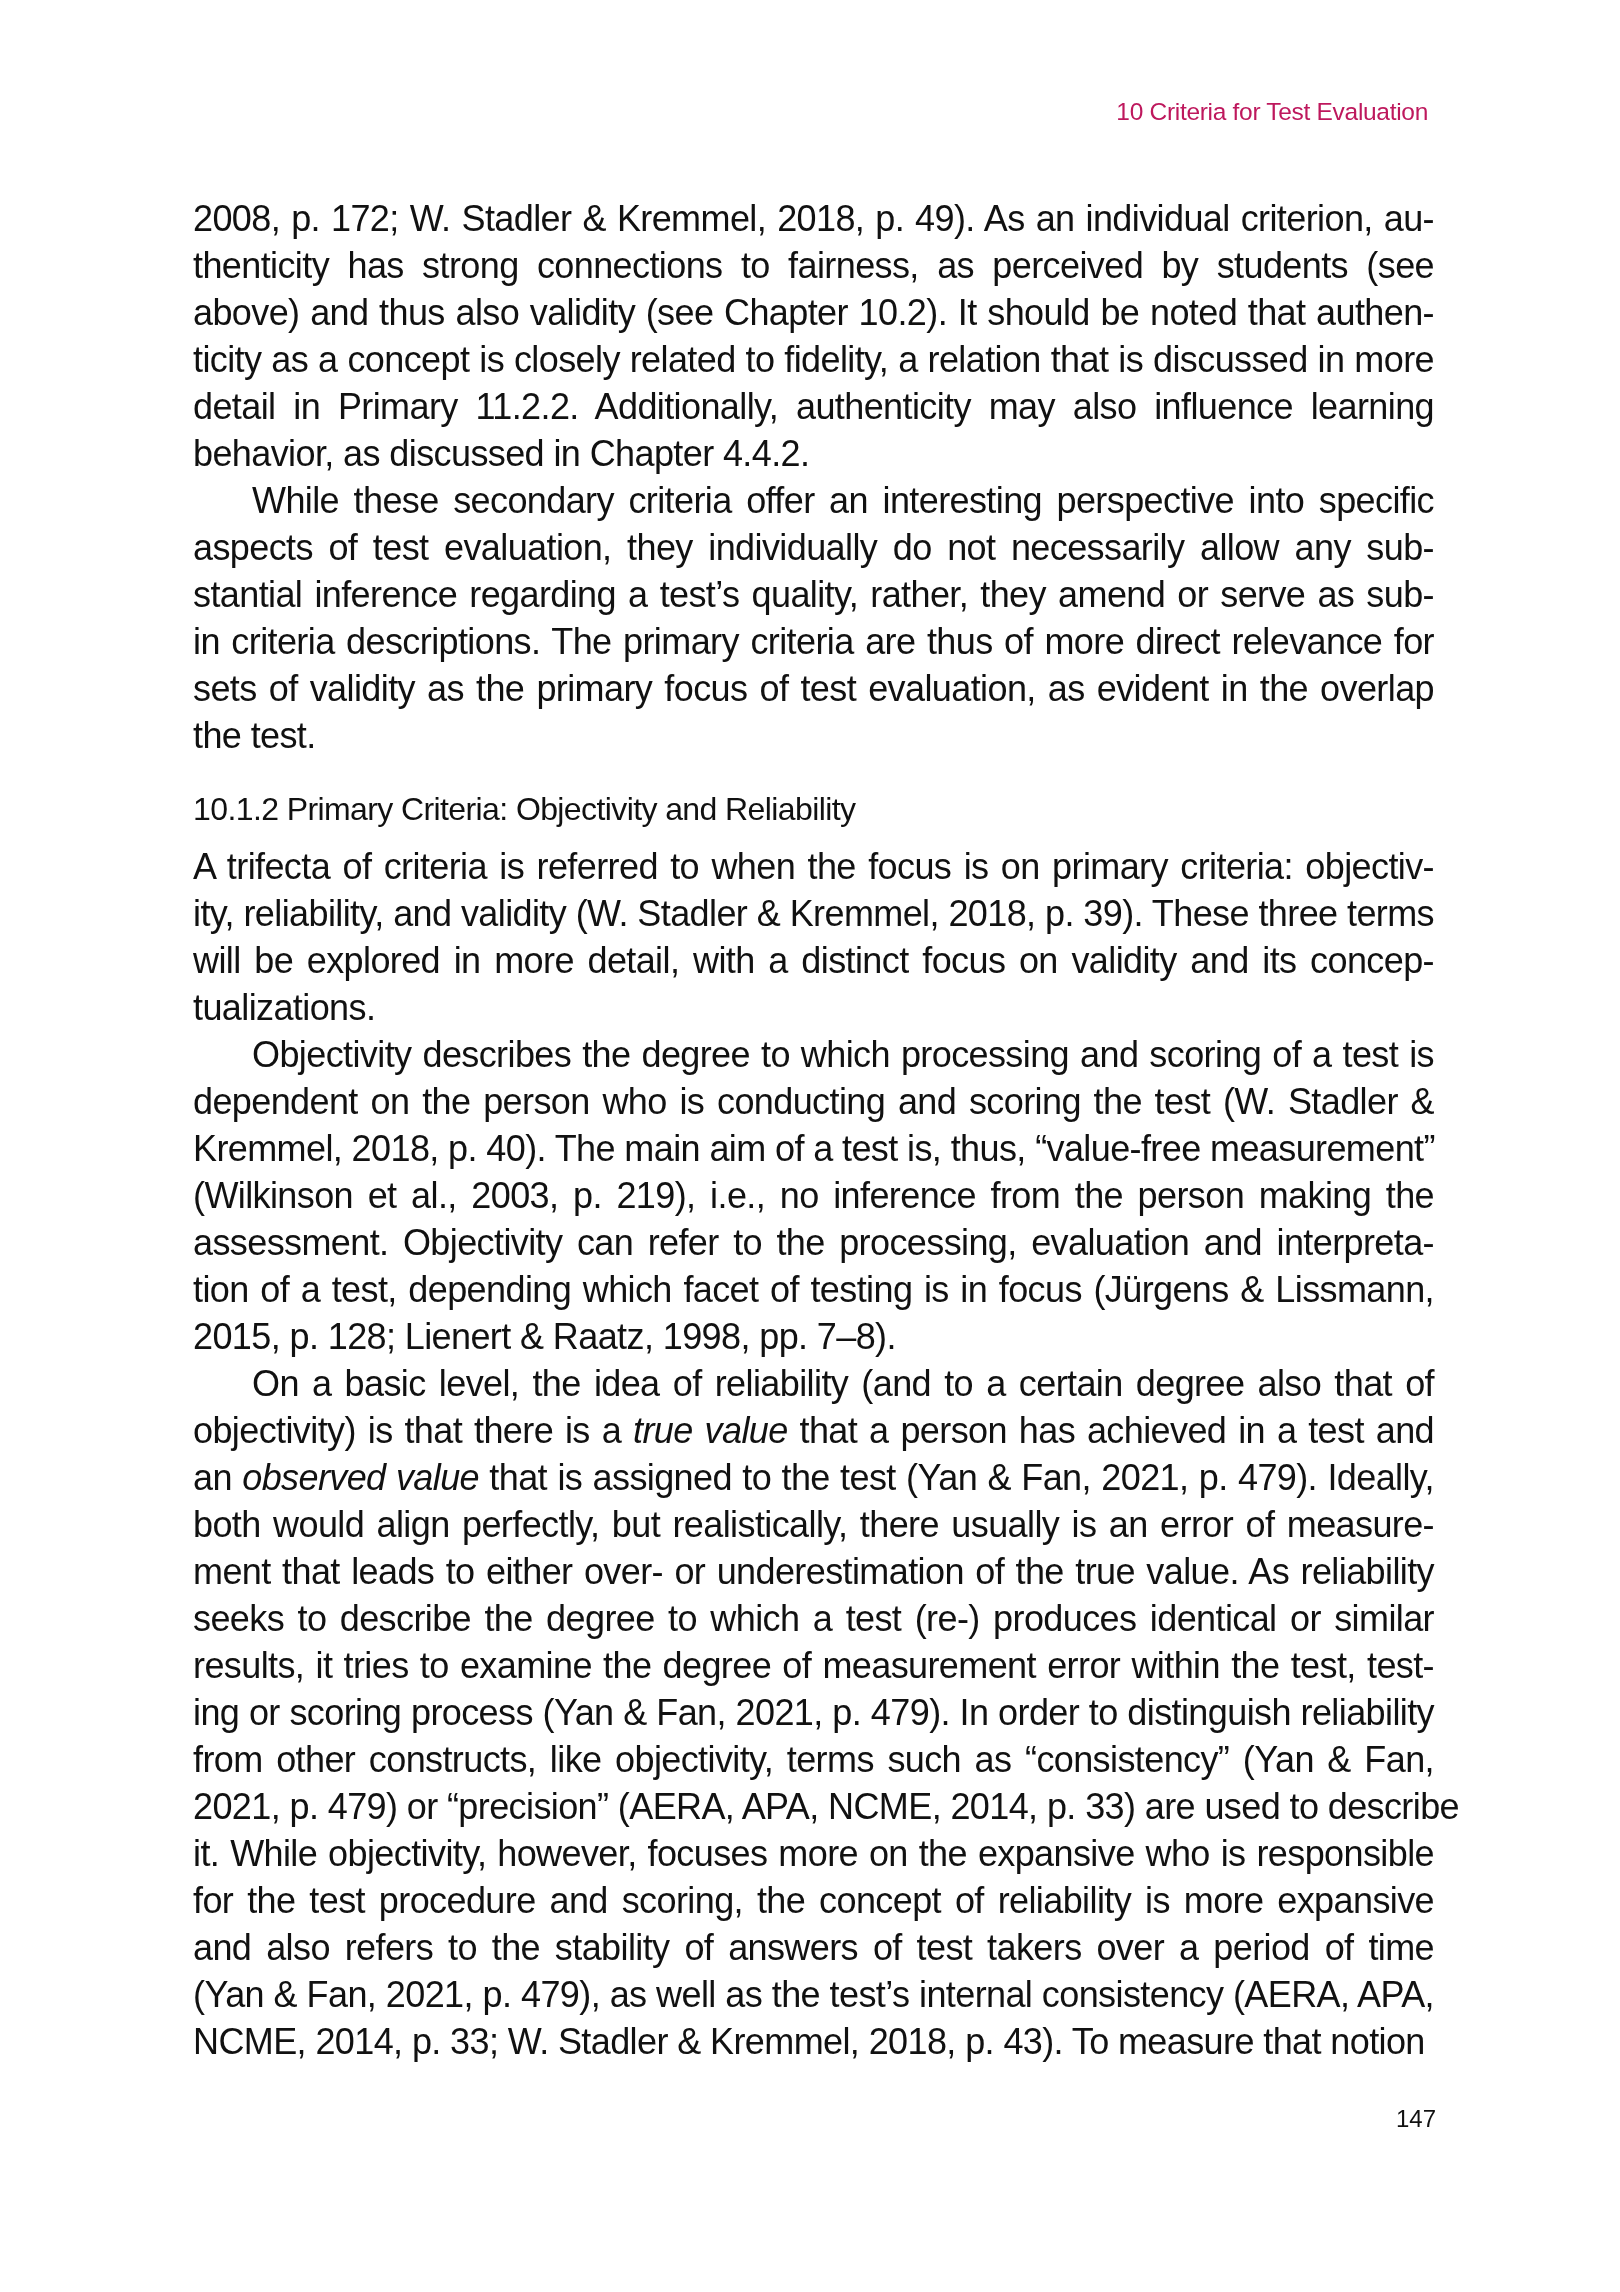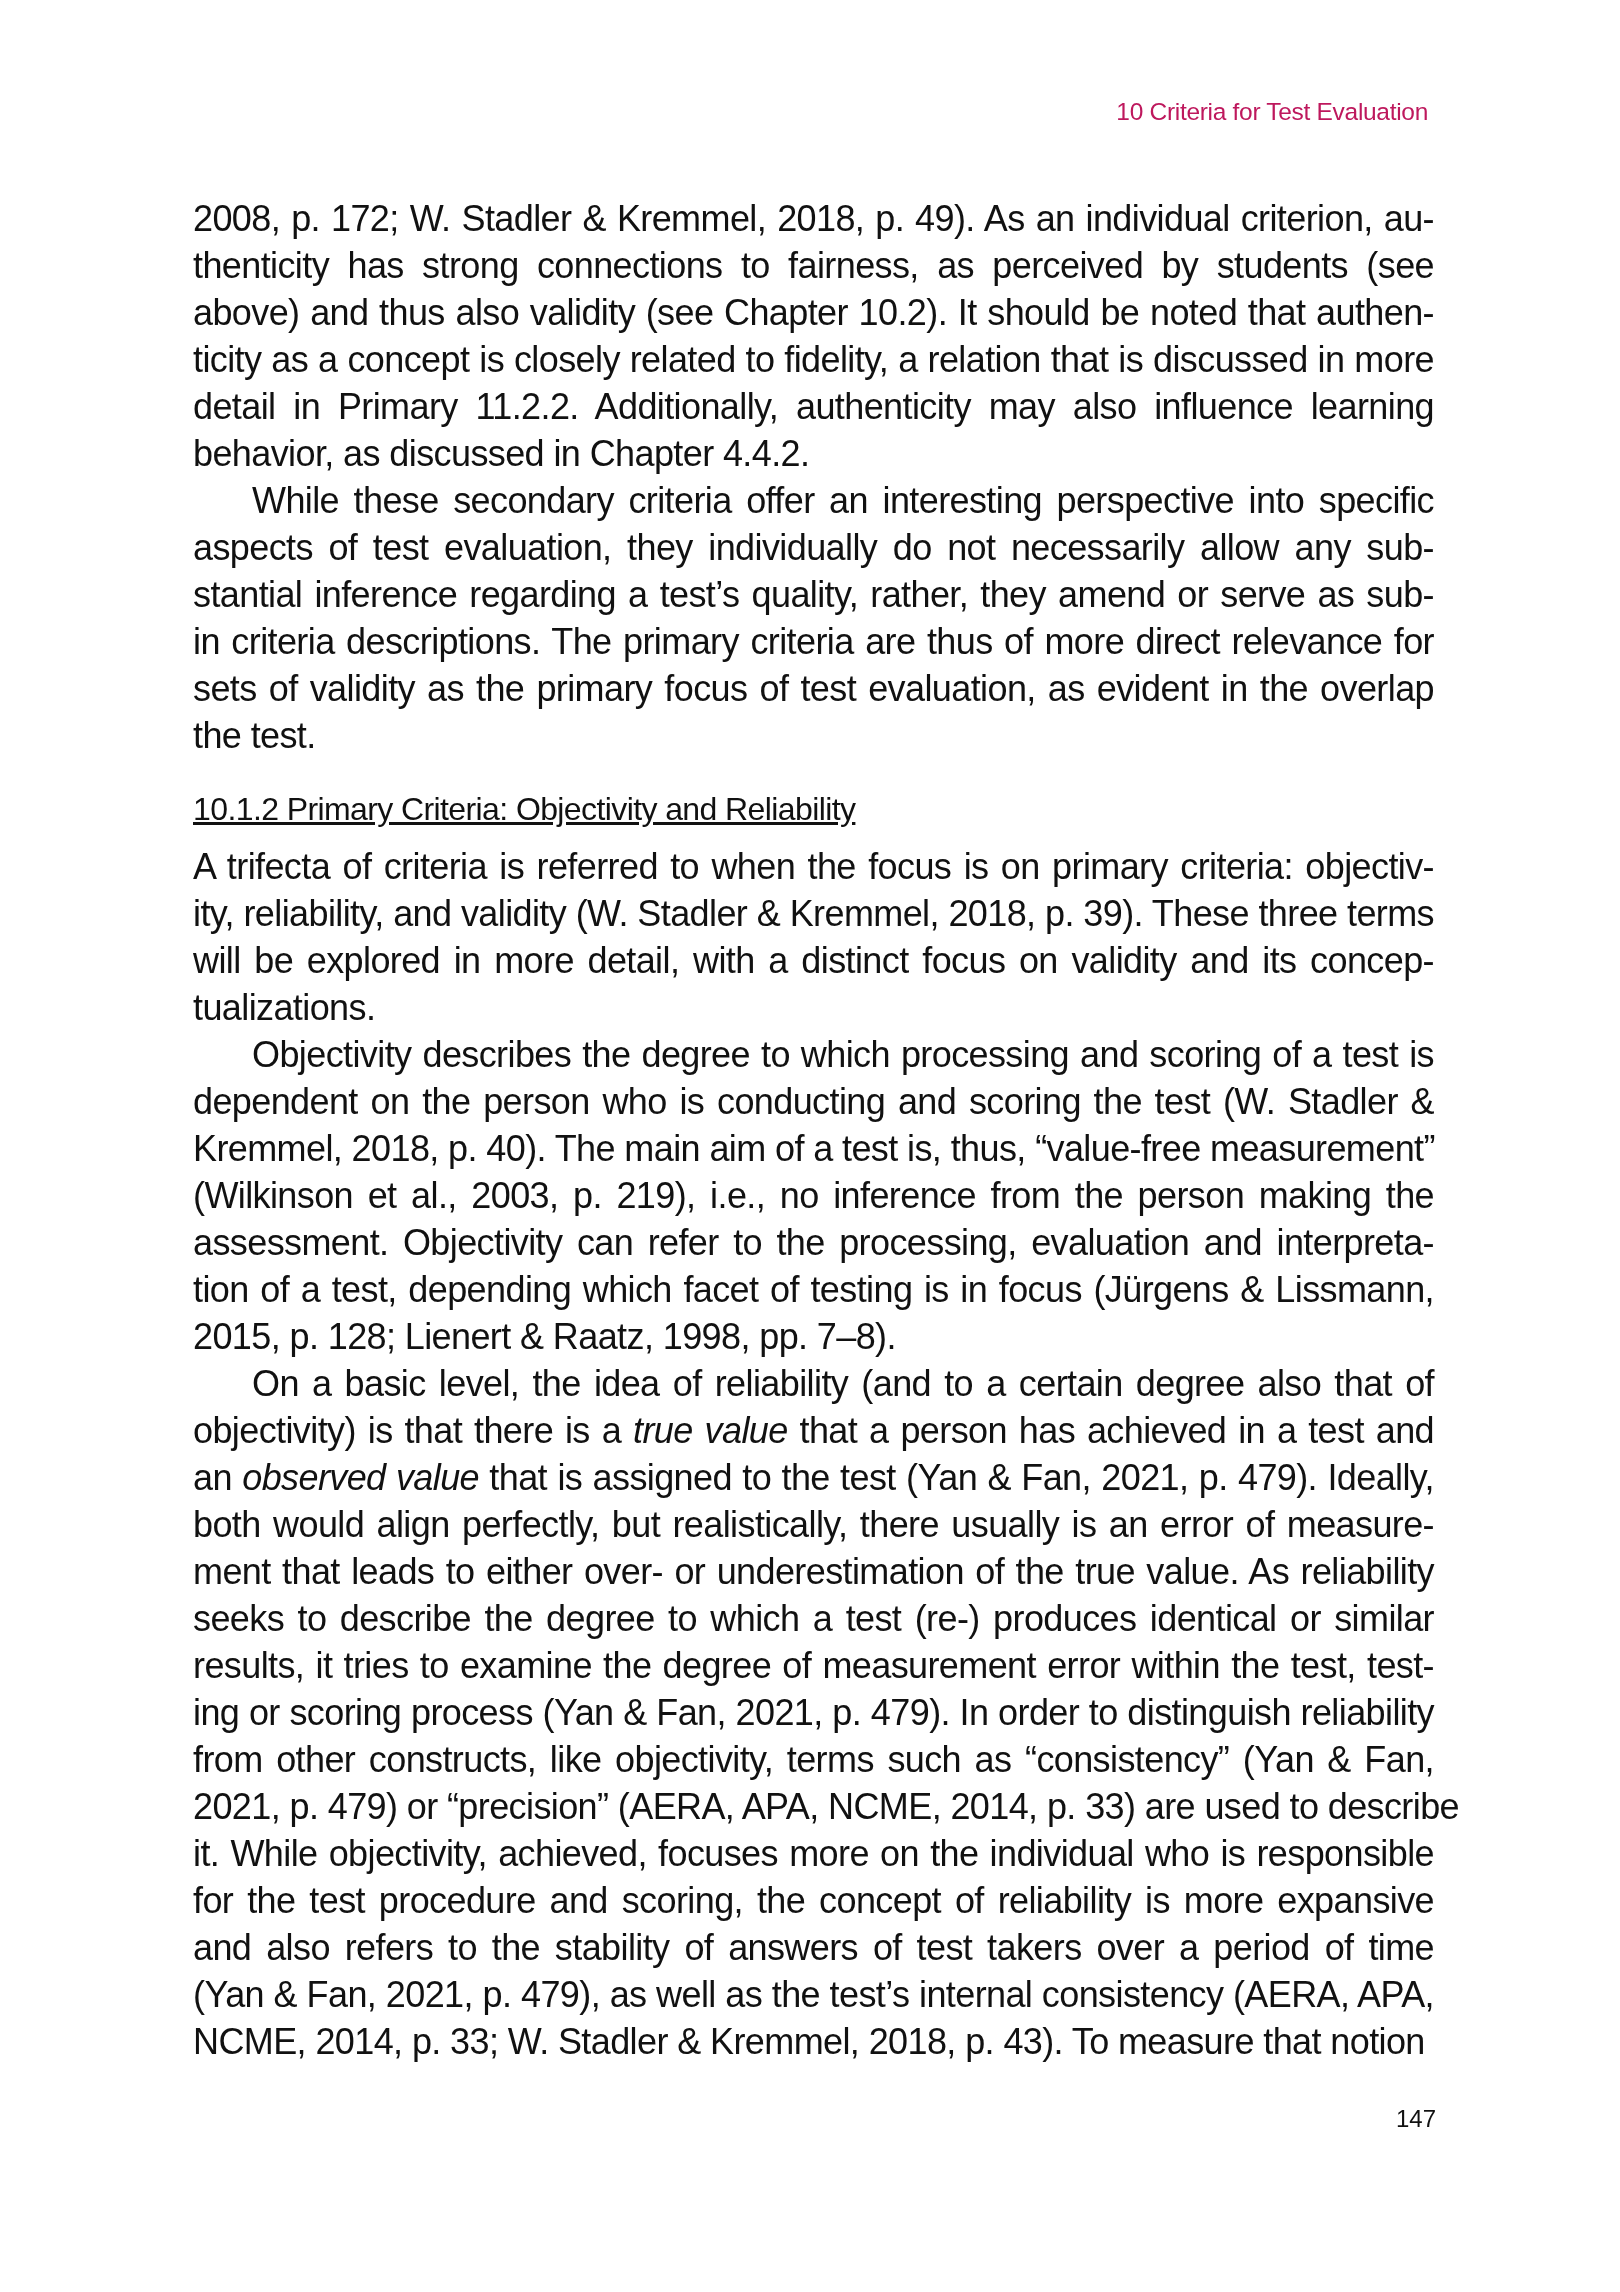--- a/index.html
+++ b/index.html
@@ -4,21 +4,21 @@
 <style>
   html, body { margin: 0; padding: 0; background: #ffffff; }
   body { width: 1620px; height: 2293px; position: relative; overflow: hidden;
          font-family: "Liberation Sans", "DejaVu Sans", sans-serif; color: #111111; }
   .running-header { position: absolute; top: 98px; right: 192px; font-size: 24.5px; letter-spacing: -0.3px; color:#be185d; }
   .text-block { position: absolute; left: 193px; width: 1241px; }
   .line { display: block; height: 47px; line-height: 47px; font-size: 36px; letter-spacing: -0.6px;
           white-space: nowrap; text-align: justify; text-align-last: justify; }
   .line.last { text-align-last: left; }
   .line.indent { padding-left: 59px; }
-  .heading { display:block; height: 55px; line-height: 55px; font-size: 32px; letter-spacing: -0.6px; margin-top: 13.7px; margin-bottom: 5.9px; text-decoration: underline; }
+  .heading { display:block; height: 55px; line-height: 55px; font-size: 32px; letter-spacing: -0.6px; margin-top: 13.7px; margin-bottom: 5.9px; }
   .page-number { position: absolute; top: 2105px; right: 184px; font-size: 24px; }
   em { font-style: italic; }
 </style>
 </head>
 <body>
 
 <div class="running-header">10 Criteria for Test Evaluation</div>
 
 <div class="text-block" style="top:195px;">
   <div>
@@ -60,21 +60,21 @@
       <span class="line indent">On a basic level, the idea of reliability (and to a certain degree also that of</span>
       <span class="line">objectivity) is that there is a <em>true value</em> that a person has achieved in a test and</span>
       <span class="line">an <em>observed value</em> that is assigned to the test (Yan &amp; Fan, 2021, p. 479). Ideally,</span>
       <span class="line">both would align perfectly, but realistically, there usually is an error of measure-</span>
       <span class="line">ment that leads to either over- or underestimation of the true value. As reliability</span>
       <span class="line">seeks to describe the degree to which a test (re-) produces identical or similar</span>
       <span class="line">results, it tries to examine the degree of measurement error within the test, test-</span>
       <span class="line">ing or scoring process (Yan &amp; Fan, 2021, p. 479). In order to distinguish reliability</span>
       <span class="line">from other constructs, like objectivity, terms such as “consistency” (Yan &amp; Fan,</span>
       <span class="line">2021, p. 479) or “precision” (AERA, APA, NCME, 2014, p. 33) are used to describe</span>
-      <span class="line">it. While objectivity, achieved, focuses more on the individual who is responsible</span>
+      <span class="line">it. While objectivity, however, focuses more on the expansive who is responsible</span>
       <span class="line">for the test procedure and scoring, the concept of reliability is more expansive</span>
       <span class="line">and also refers to the stability of answers of test takers over a period of time</span>
       <span class="line">(Yan &amp; Fan, 2021, p. 479), as well as the test’s internal consistency (AERA, APA,</span>
       <span class="line last">NCME, 2014, p. 33; W. Stadler &amp; Kremmel, 2018, p. 43). To measure that notion</span>
     </div>
 </div>
 
 <div class="page-number">147</div>
 
 

